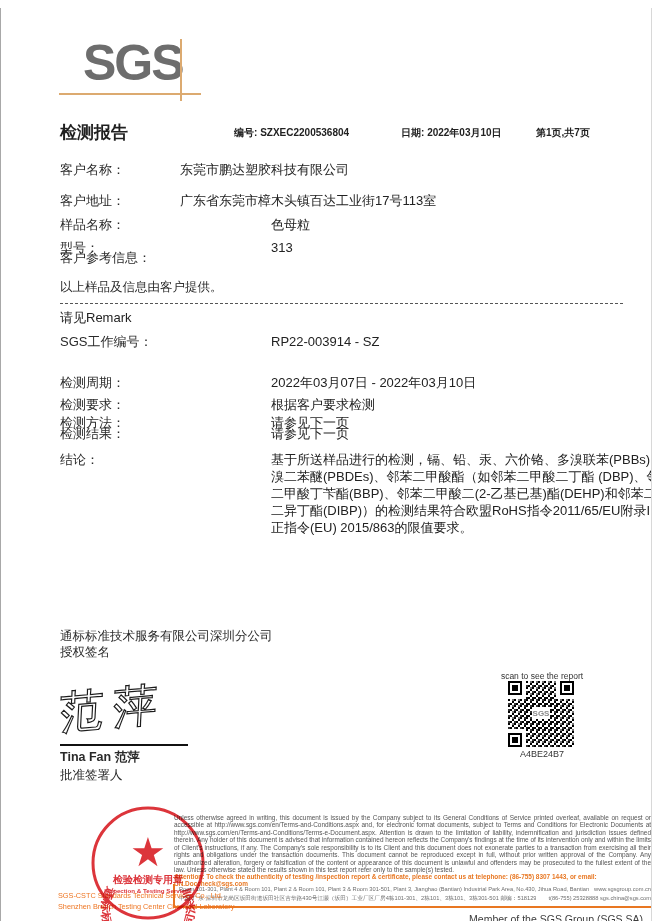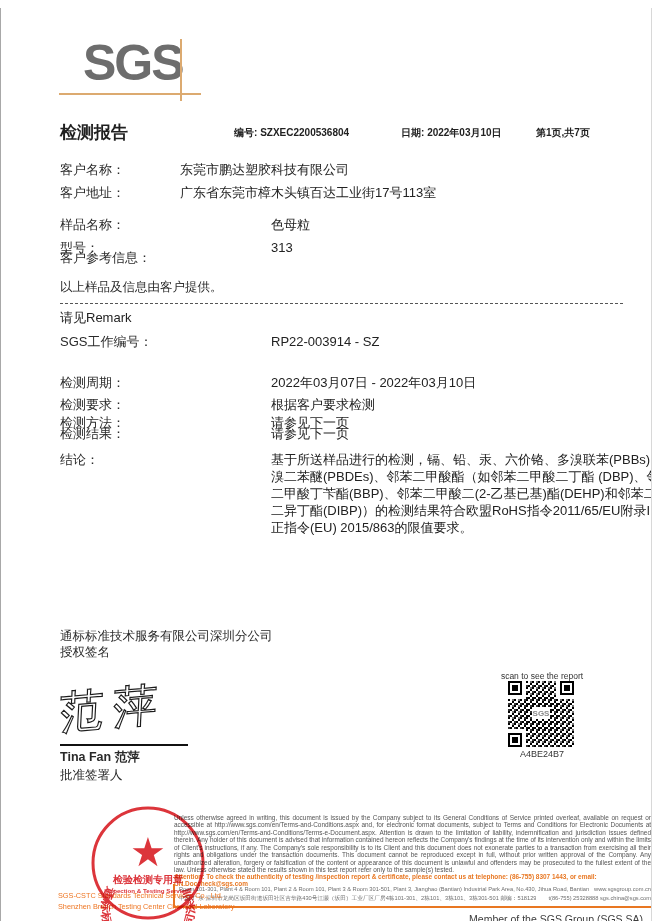--- a/index.html
+++ b/index.html
@@ -60,21 +60,21 @@
   <div class="abs hmeta" style="left:400px;">
     <span>日期:</span>
     <span>2022年03月10日</span>
   </div>
   <div class="abs hmeta" style="left:535px;">第1页,共7页</div>
 
   <div class="row" style="top:153px;">
     <span class="lbl-a">客户名称：</span>
     <span class="val">东莞市鹏达塑胶科技有限公司</span>
   </div>
-  <div class="row" style="top:176px;">
+  <div class="row" style="top:184px;">
     <span class="lbl-a">客户地址：</span>
     <span class="val">广东省东莞市樟木头镇百达工业街17号113室</span>
   </div>
 
   <div class="row" style="top:208px;">
     <span class="lbl-b">样品名称：</span>
     <span class="val">色母粒</span>
   </div>
   <div class="row" style="top:231px;">
     <span class="lbl-b">型号：</span>

